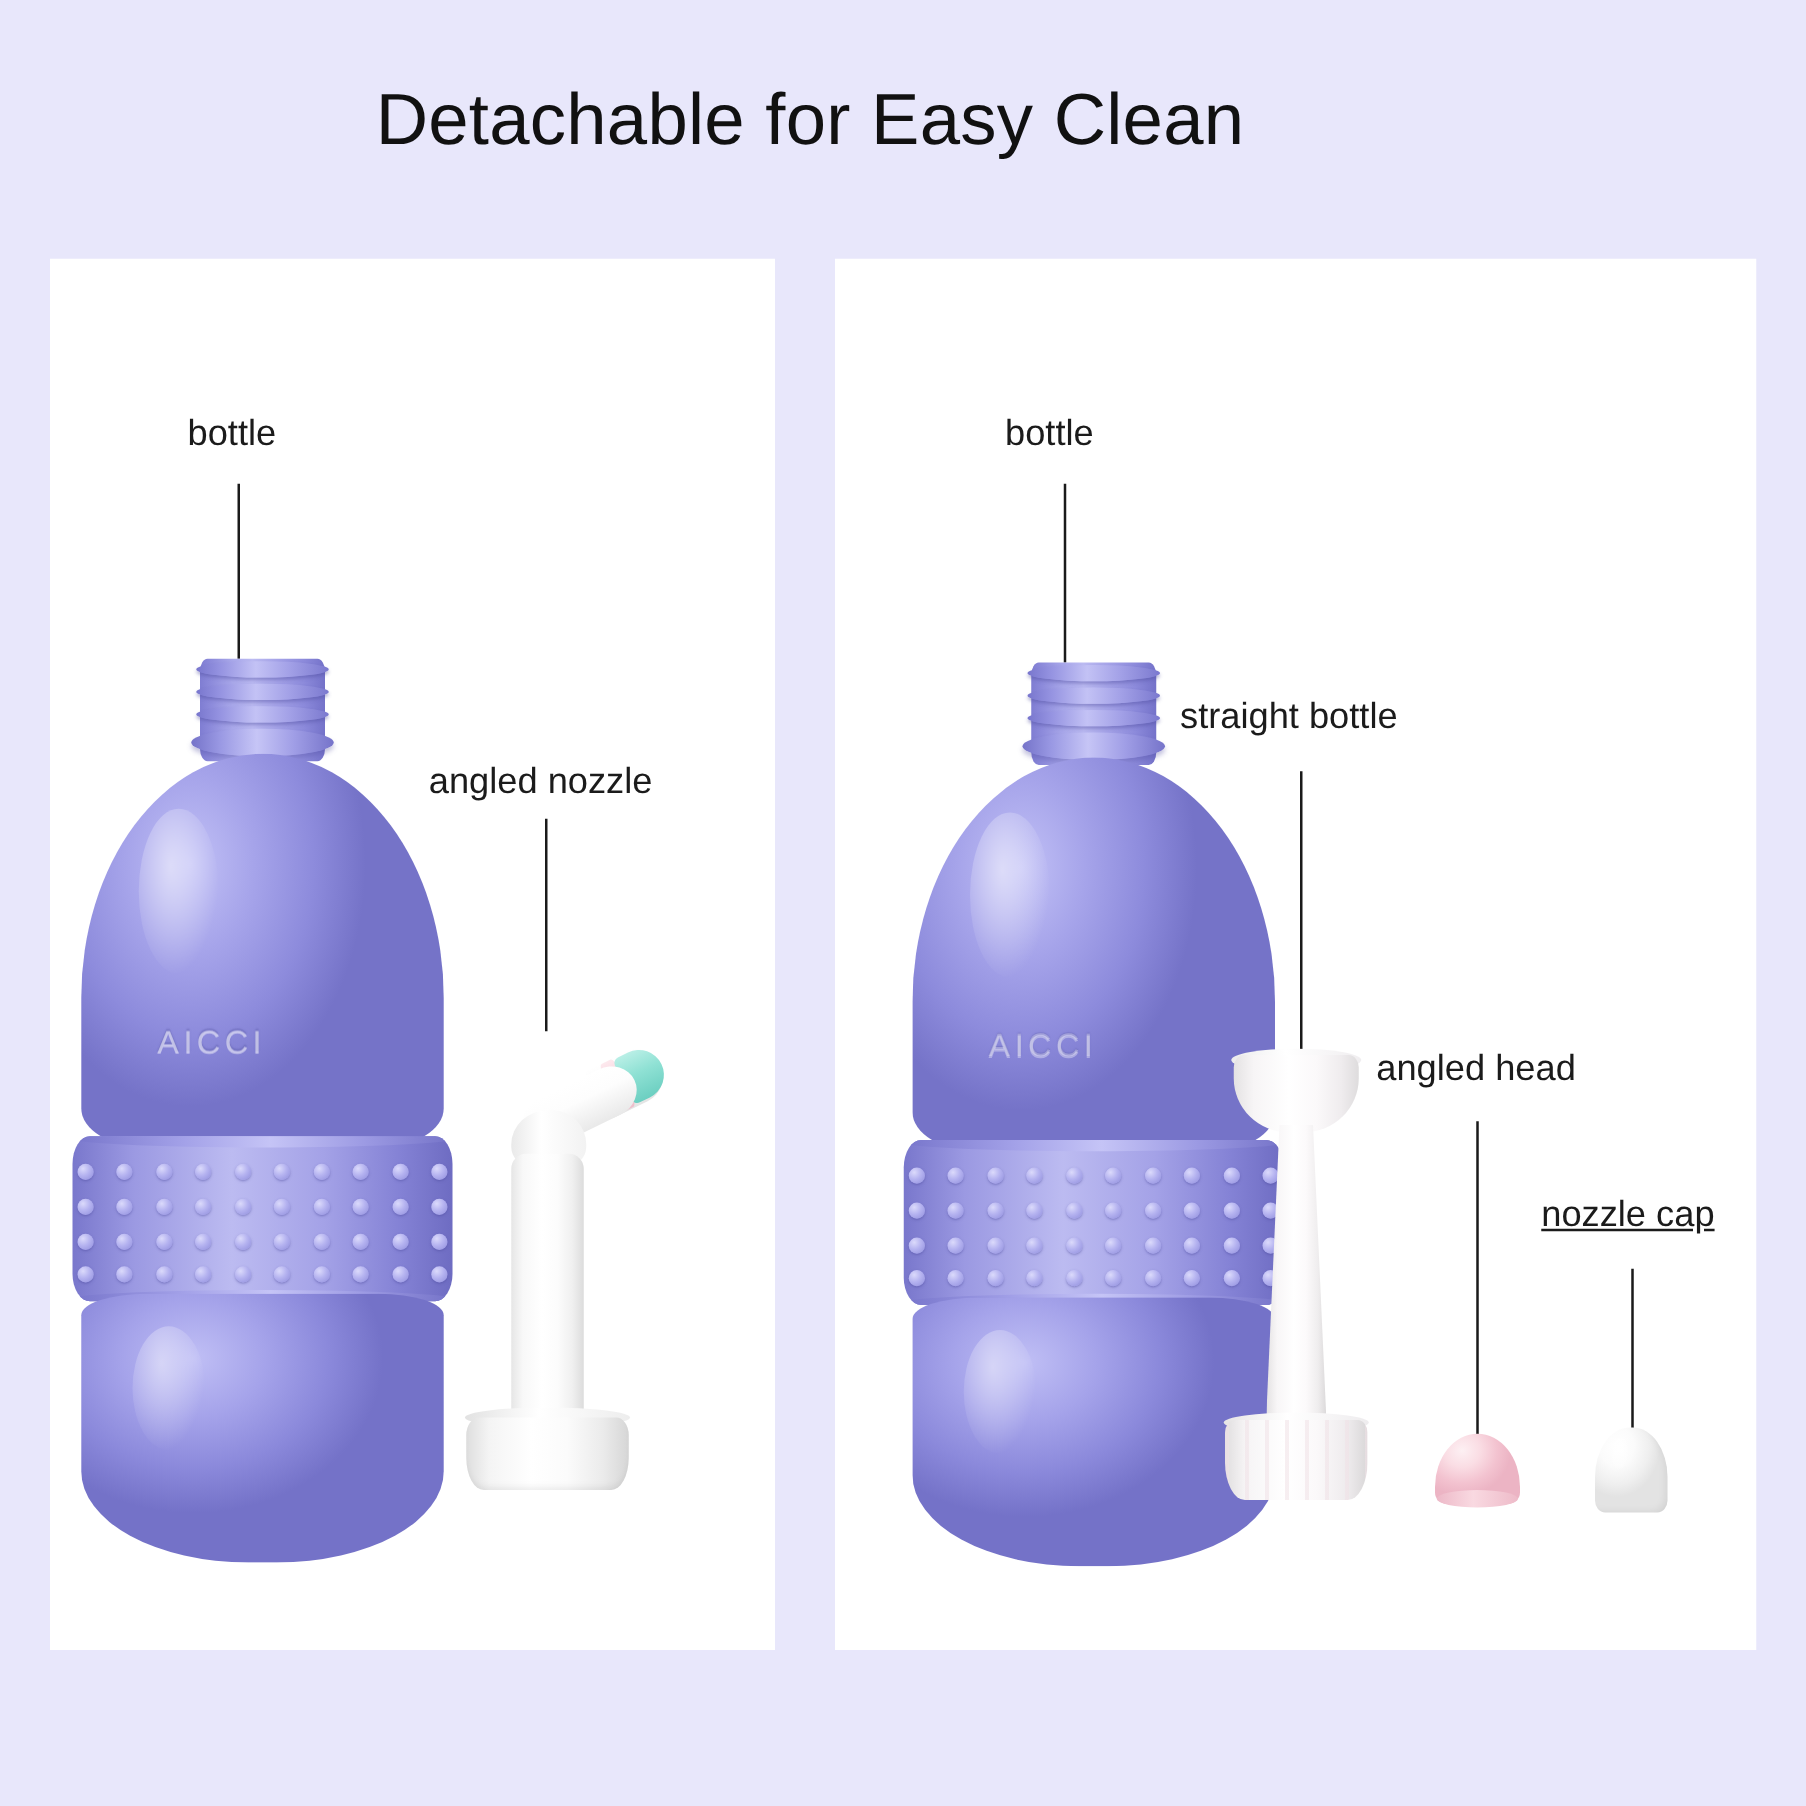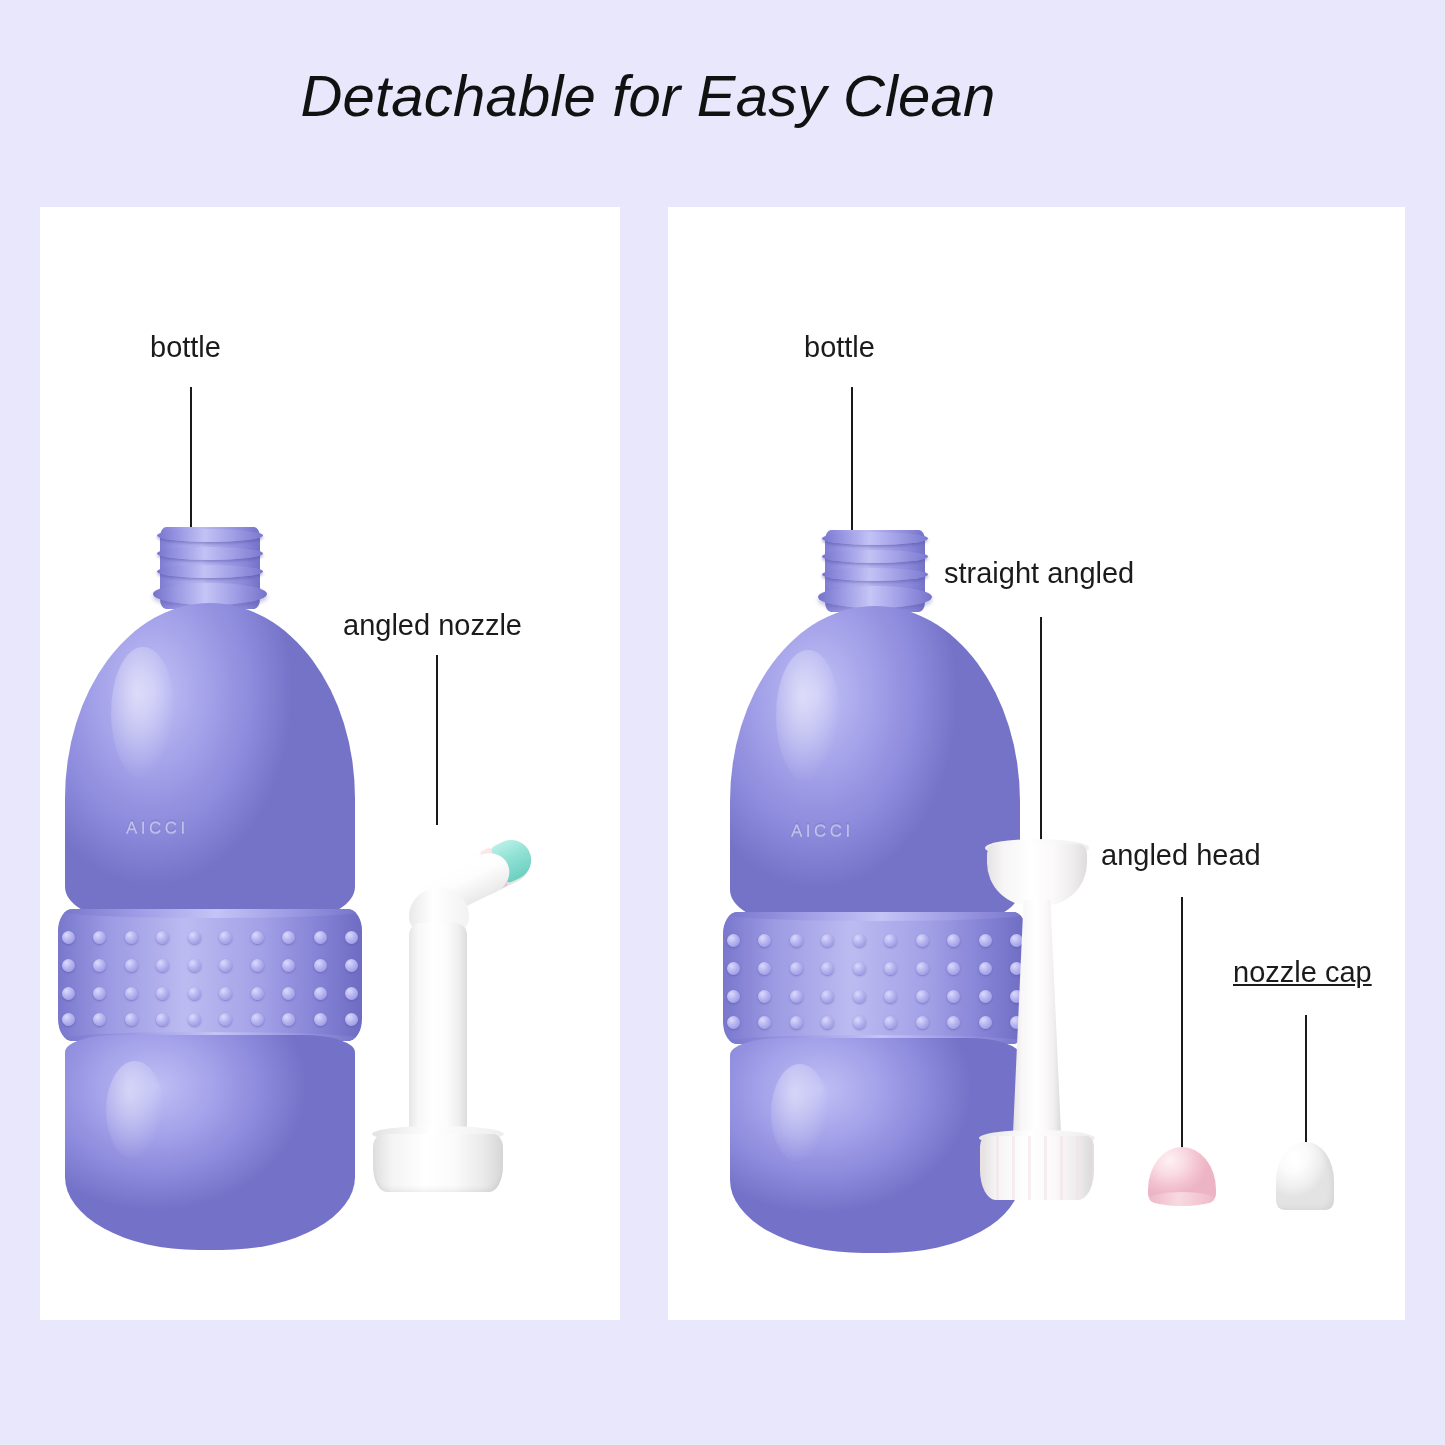--- a/index.html
+++ b/index.html
@@ -24,21 +24,20 @@
     position: absolute;
     left: 0;
     top: 62px;
     width: 1296px;
     text-align: center;
     font-size: 58px;
     font-weight: 400;
     color: #111111;
     letter-spacing: 0.2px;
     white-space: nowrap;
-    font-style: italic;
   }
 
   
   .panel {
     position: absolute;
     background: #ffffff;
     overflow: hidden;
   }
   #panel-left  { left: 40px;  top: 207px; width: 580px; height: 1113px; }
   #panel-right { left: 668px; top: 207px; width: 737px; height: 1113px; }
@@ -118,21 +117,21 @@
     top: 14%;
     width: 22%;
     height: 42%;
     border-radius: 50%;
     background: radial-gradient(ellipse at 40% 35%, rgba(255,255,255,0.5), rgba(255,255,255,0) 72%);
   }
 
   .brand {
     position: absolute;
     left: 21%;
-    font-size: 17px;
+    font-size: 26px;
     letter-spacing: 3.5px;
     color: rgba(255,255,255,0.30);
     text-shadow:
       0 1px 0 rgba(255,255,255,0.35),
       0 -1px 1px rgba(90,88,165,0.35);
     pointer-events: none;
   }
 
   
   .grip {
@@ -480,21 +479,21 @@
       <div class="an-base-lip"></div>
       <div class="an-base"></div>
     </div>
   </div>
 
   <div class="panel" id="panel-right">
 
     <div class="callout-label" style="left:136px; top:126px;">bottle</div>
     <div class="leader" style="left:183px; top:180px; height:143px;"></div>
 
-    <div class="callout-label" style="left:276px; top:352px;">straight angled</div>
+    <div class="callout-label" style="left:276px; top:352px;">straight bottle</div>
     <div class="leader" style="left:372px; top:410px; height:230px;"></div>
 
     <div class="callout-label" style="left:433px; top:634px;">angled head</div>
     <div class="leader" style="left:513px; top:690px; height:253px;"></div>
 
     <div class="callout-label" style="left:565px; top:751px;text-decoration:underline;">nozzle cap</div>
     <div class="leader" style="left:637px; top:808px; height:133px;"></div>
 
     <div class="bottle" style="left:62px; top:323px; width:290px; height:670px;">
 

